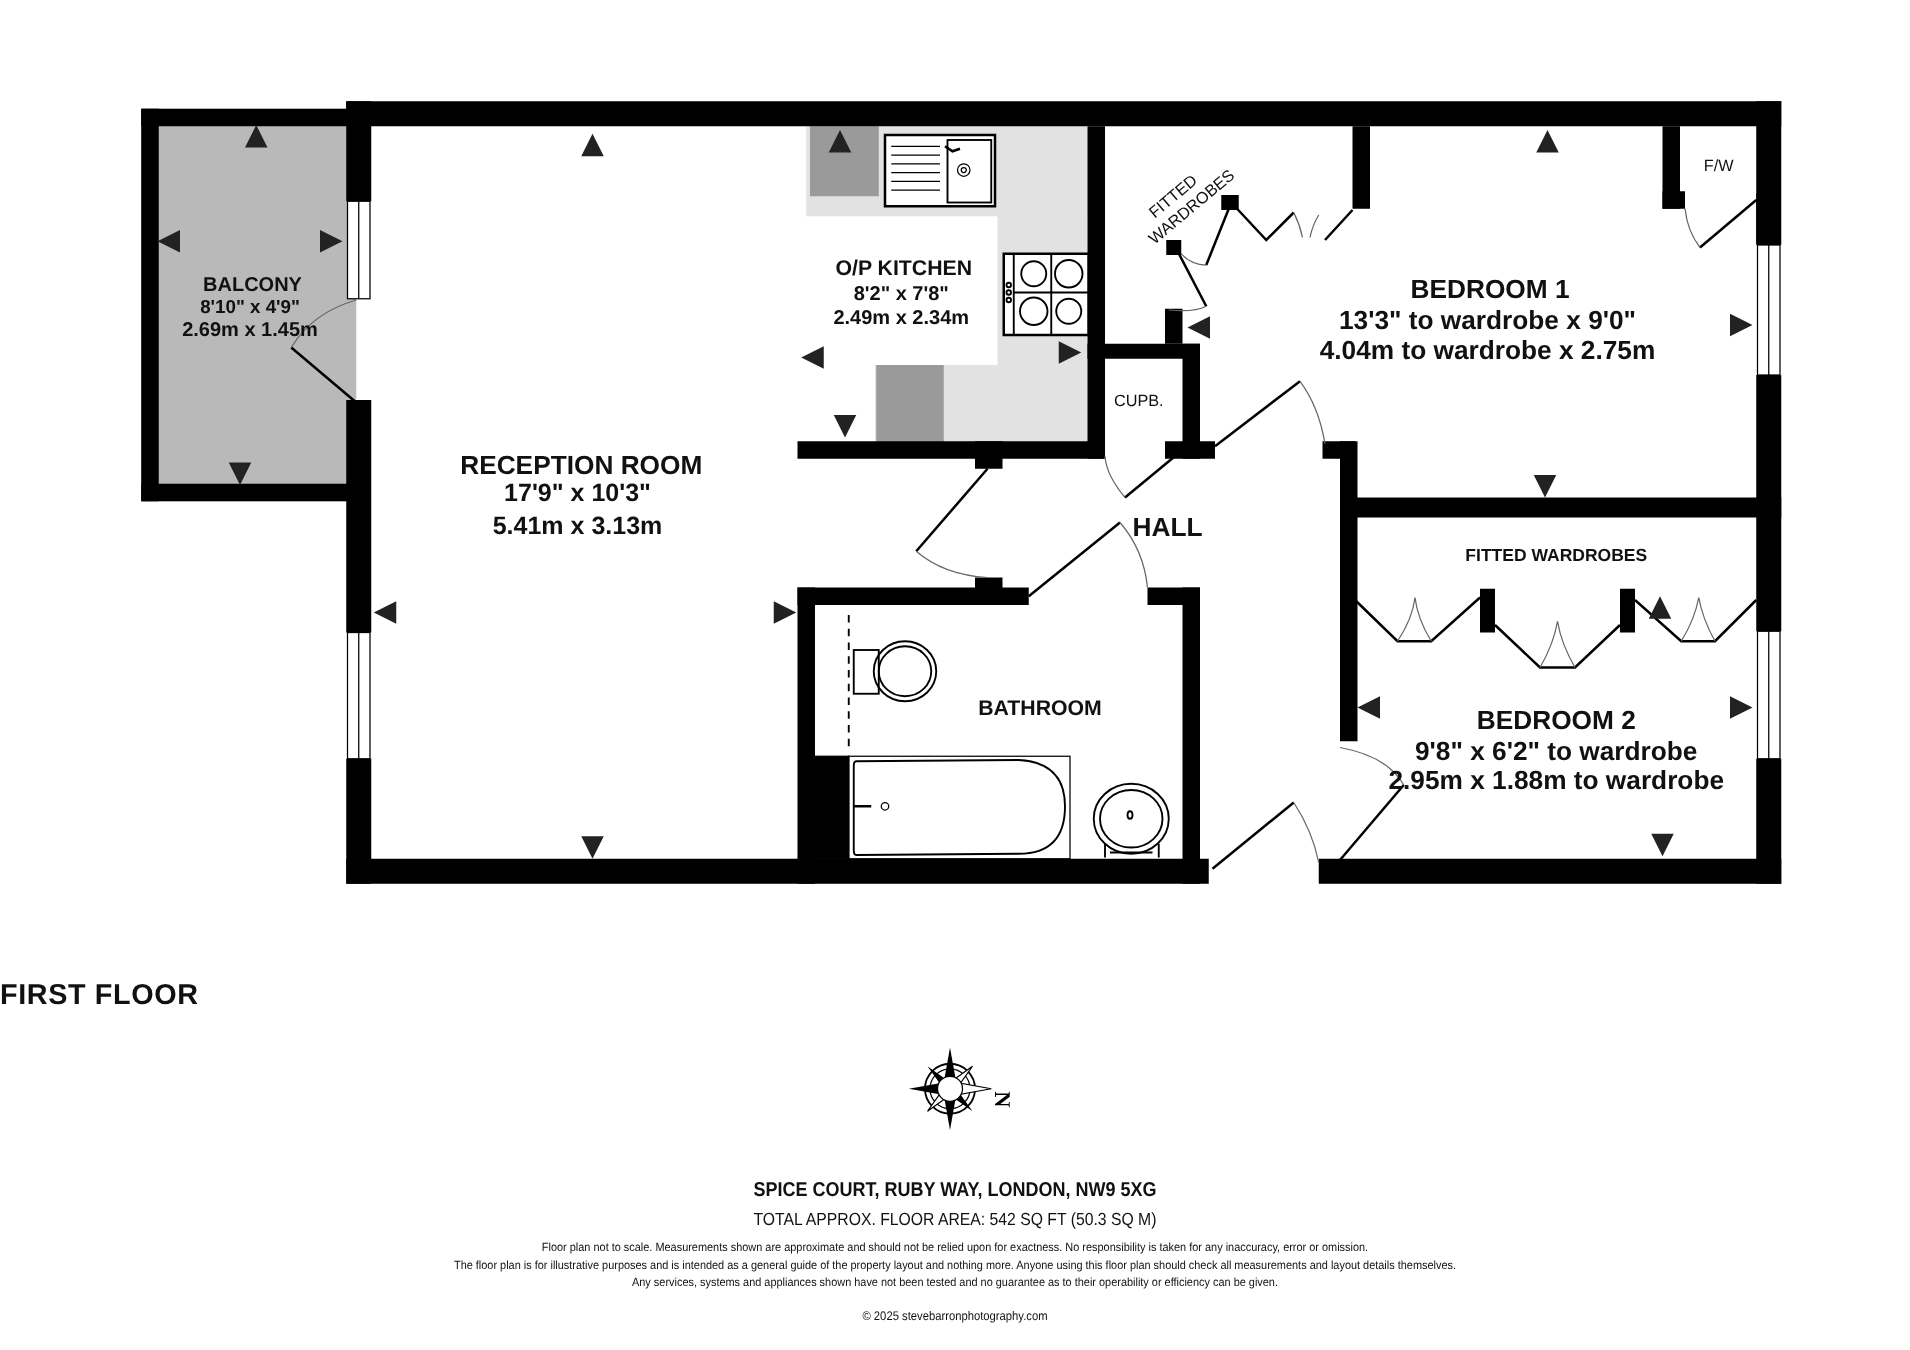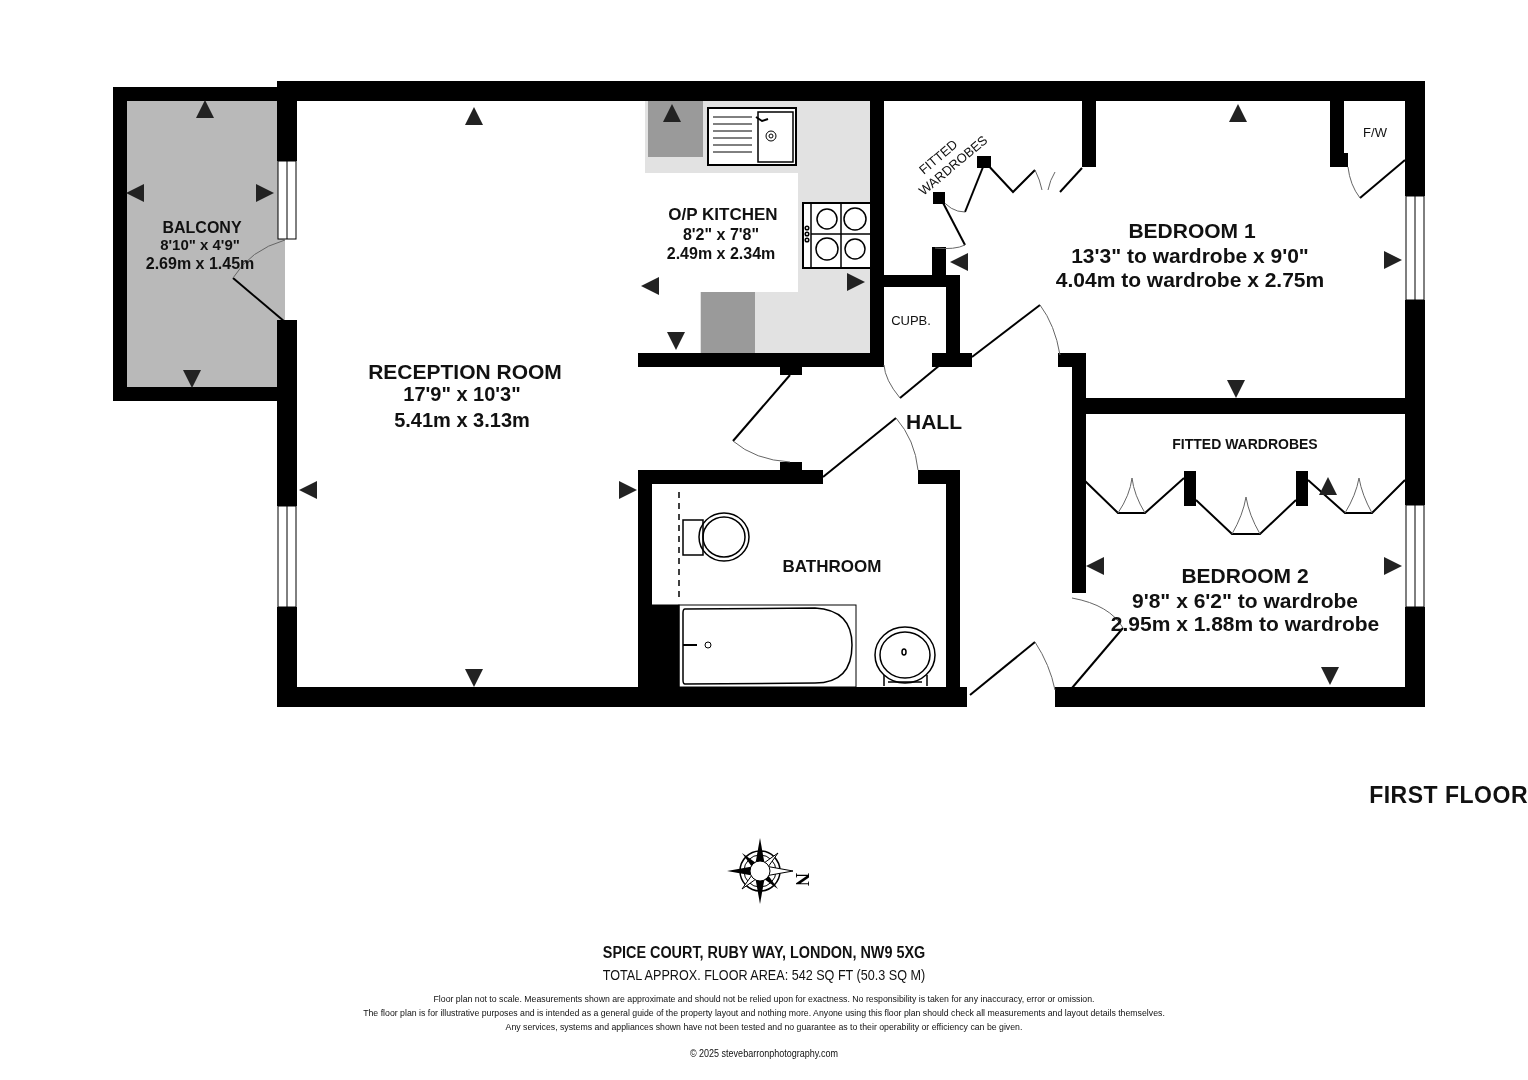--- a/index.html
+++ b/index.html
@@ -1,21 +1,21 @@
 <!DOCTYPE html>
 <html><head>
 <meta charset="utf-8">
 <style>
   html, body { margin:0; padding:0; background:#ffffff; }
   body { width:1528px; height:1080px; position:relative; overflow:hidden;
          font-family:"Liberation Sans", sans-serif; color:#111; }
   svg#plan { position:absolute; left:0; top:0; }
   .room-label { font-family:"Liberation Sans", sans-serif; font-weight:bold; fill:#111; text-anchor:middle; }
   .small-label { font-family:"Liberation Sans", sans-serif; fill:#111; text-anchor:middle; }
-  .floor-title { position:absolute; left:0; width:1528px; top:782px; text-align:right;
+  .floor-title { position:absolute; left:0; width:1528px; top:782px; text-align:left;
                  font-weight:bold; font-size:23px; letter-spacing:0.5px; }
   .address { position:absolute; left:0; width:1528px; top:944px; text-align:center;
              font-weight:bold; font-size:16px; transform:scaleX(0.9); }
   .area { position:absolute; left:0; width:1528px; top:967px; text-align:center;
           font-size:14px; transform:scaleX(0.9); }
   .disclaimer { position:absolute; left:0; width:1528px; top:992px; text-align:center;
                 font-size:9.5px; line-height:14px; transform:scaleX(0.92); }
   .copyright { position:absolute; left:0; width:1528px; top:1048px; text-align:center;
                font-size:10px; transform:scaleX(0.9); }
 </style>

